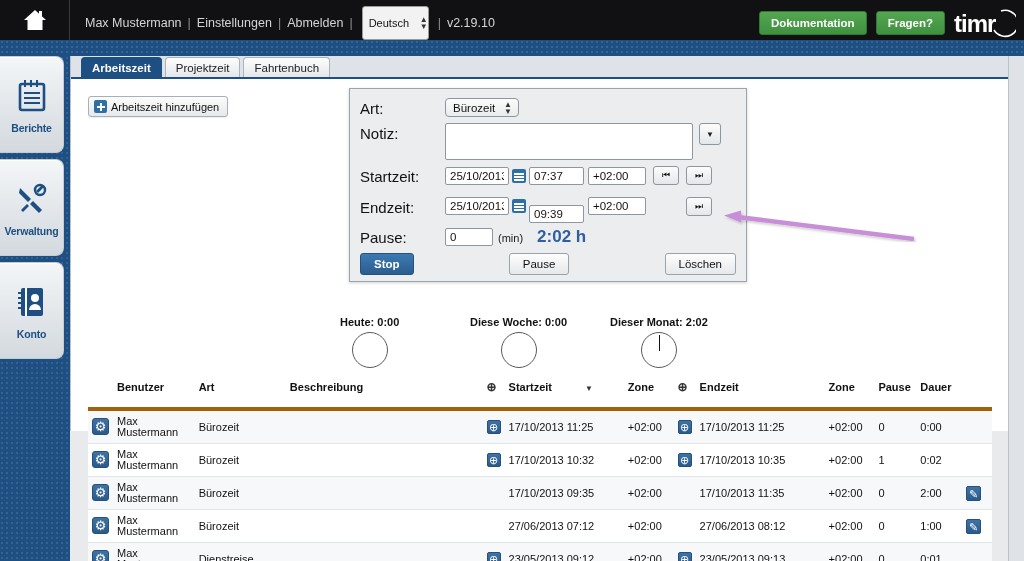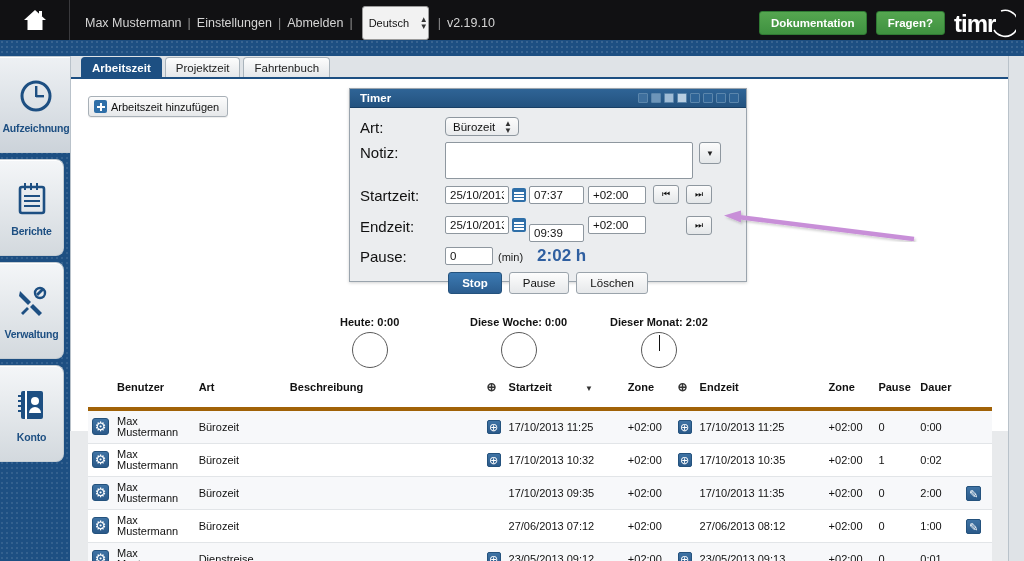--- a/index.html
+++ b/index.html
@@ -186,21 +186,21 @@
   }
   .stepbtn {
     width:26px; height:19px; margin-left:7px;
     background:linear-gradient(#fcfcfc,#e4e7e9);
     border:1px solid #8e979f; border-radius:3px;
     display:flex; align-items:center; justify-content:center;
     font-size:9px; color:#111; cursor:pointer; flex:0 0 26px;
   }
   #duration { color:#2f5fa0; font-weight:bold; font-size:17px; margin-left:14px; line-height:18px; }
   .unit { font-size:11px; margin-left:5px; padding-top:3px; }
-  #timer-buttons { display:flex; justify-content:center; gap:7px; margin-top:7px; }
+  #timer-buttons { display:flex; justify-content:space-between; gap:7px; margin-top:7px; }
   .btn {
     font-family:"Liberation Sans", sans-serif; font-size:11.5px;
     padding:4px 13px; border-radius:3px; cursor:pointer;
     background:linear-gradient(#fdfdfd,#e6e8ea); border:1px solid #9aa3ab; color:#111;
   }
   .btn.primary {
     background:linear-gradient(#3c7ab3,#2b5d8f); border:1px solid #24527d;
     color:#fff; font-weight:bold;
   }
 
@@ -298,30 +298,20 @@
         <path d="M40 24 A13 13 0 1 0 47 5" fill="none" stroke="#ffffff" stroke-width="1.6"></path>
       </svg>
     </div>
   </div>
 </div>
 
 <div id="blueband"></div>
 
 <div id="sidebar">
 
-  <div class="side-item active">
-    <span class="side-ico">
-      <svg width="34" height="34" viewBox="0 0 34 34">
-        <circle cx="17" cy="17" r="14" fill="none" stroke="#1d4f82" stroke-width="3"></circle>
-        <rect x="16" y="7" width="2.4" height="11" fill="#1d4f82"></rect>
-        <rect x="17" y="16" width="8" height="2.4" fill="#1d4f82"></rect>
-      </svg>
-    </span>
-    <span class="side-label">Aufzeichnung</span>
-  </div>
 
   <div class="side-item">
     <span class="side-ico">
       <svg width="30" height="34" viewBox="0 0 30 34">
         <rect x="3" y="5" width="24" height="26" rx="2" fill="none" stroke="#1d4f82" stroke-width="2.6"></rect>
         <rect x="7" y="1" width="2" height="7" fill="#1d4f82"></rect>
         <rect x="13" y="1" width="2" height="7" fill="#1d4f82"></rect>
         <rect x="19" y="1" width="2" height="7" fill="#1d4f82"></rect>
         <rect x="7" y="13" width="16" height="2" fill="#1d4f82"></rect>
         <rect x="7" y="18" width="16" height="2" fill="#1d4f82"></rect>
@@ -374,33 +364,20 @@
 
 <div id="right-gutter"></div>
 
 <div id="add-btn">
   <span class="plus-ico"></span>
   <span>Arbeitszeit hinzufügen</span>
 </div>
 
 <div id="timer-panel">
 
-  <div id="timer-head">
-    <span id="timer-title">Timer</span>
-    <span id="timer-head-ico">
-      <span class="hsq" style="background:#3e6f9d"></span>
-      <span class="hsq" style="background:#6d95b9"></span>
-      <span class="hsq" style="background:#9fbcd6"></span>
-      <span class="hsq" style="background:#b9cfe2"></span>
-      <span class="hsq" style="background:#2f6496"></span>
-      <span class="hsq" style="background:#2f6496"></span>
-      <span class="hsq" style="background:#2f6496"></span>
-      <span class="hsq" style="background:#2f6496"></span>
-    </span>
-  </div>
 
   <div id="timer-body">
 
     <div class="frow">
       <div class="flabel">Art:</div>
       <span class="sel-wrap">
         <select id="art-select">
           <option>Bürozeit</option>
         </select>
         <span class="updown" style="right:7px">▲<br>▼</span>

